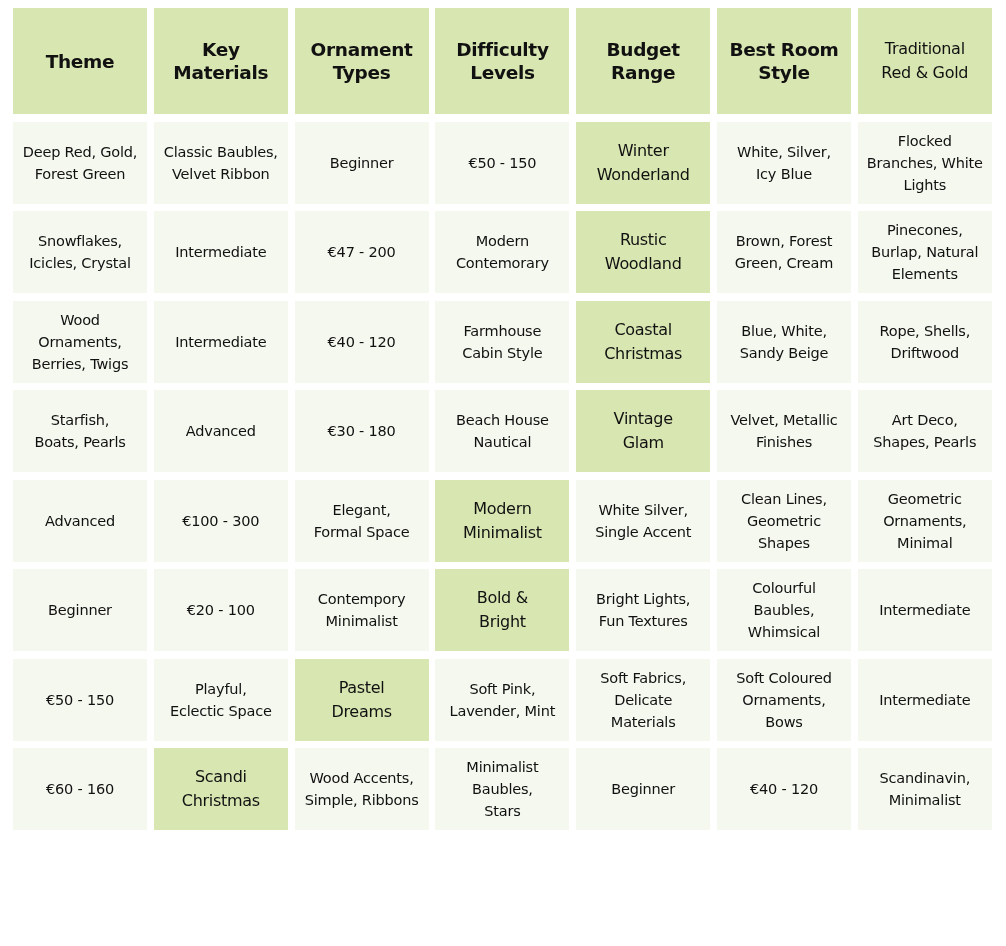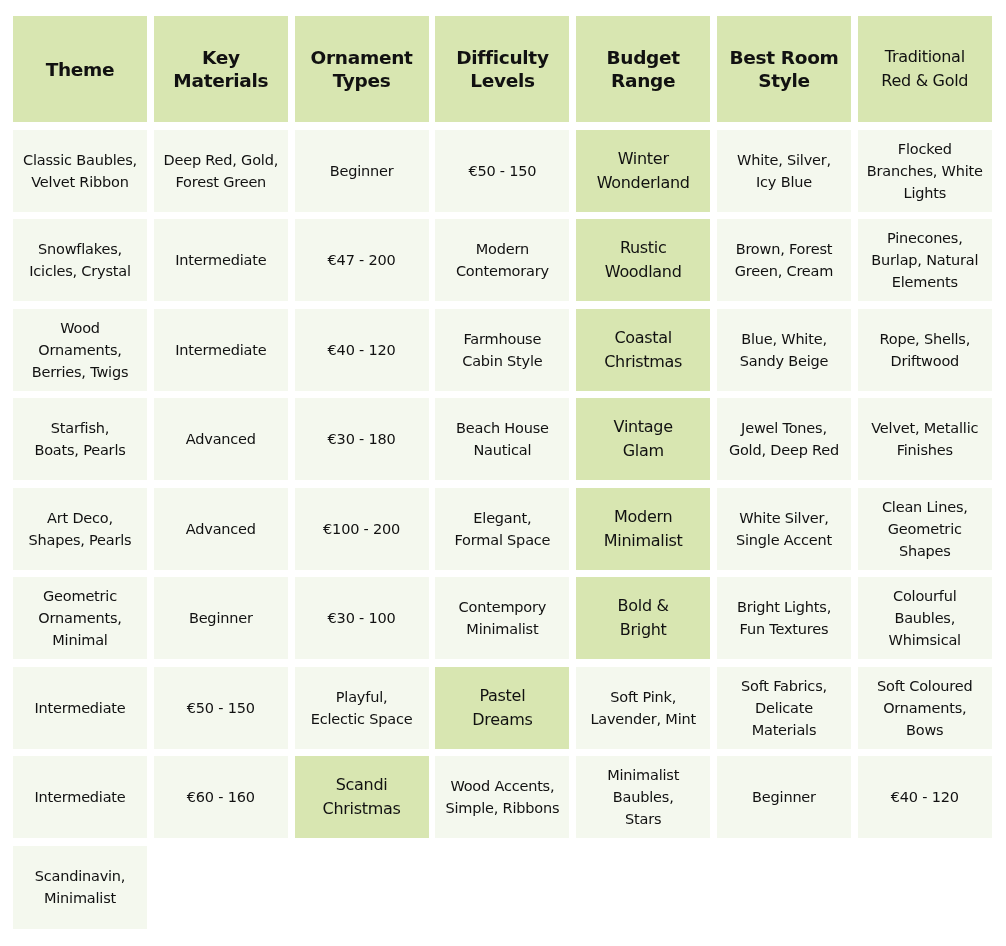--- a/index.html
+++ b/index.html
@@ -2,21 +2,21 @@
 <html><head>
 <meta charset="utf-8">
 <style>
   html, body { margin: 0; padding: 0; background: #ffffff; }
   body {
     width: 1006px; height: 946px; position: relative; overflow: hidden;
     font-family: "DejaVu Sans", "Liberation Sans", sans-serif;
     color: #111111;
   }
   .grid {
-    position: absolute; left: 13px; top: 16px;
+    position: absolute; left: 13px; top: 8px;
     display: grid;
     grid-template-columns: 134px 134px 134px 134px 134px 134px 134px;
     column-gap: 6.8px;
     grid-template-rows: 106px 82px 82px 82px 82px 82px 82px 82px 82px 83px;
     row-gap: 7.5px;
   }
   .cell {
     display: flex; align-items: center; justify-content: center;
     text-align: center; box-sizing: border-box; padding: 0 6px;
     font-size: 14.5px; line-height: 22px; letter-spacing: -0.2px;
@@ -35,22 +35,22 @@
 <body>
 
 <div class="grid" id="grid">
     <div class="cell head">Theme</div>
     <div class="cell head">Key<br>Materials</div>
     <div class="cell head">Ornament<br>Types</div>
     <div class="cell head">Difficulty<br>Levels</div>
     <div class="cell head">Budget<br>Range</div>
     <div class="cell head">Best Room<br>Style</div>
     <div class="cell theme">Traditional<br>Red &amp; Gold</div>
+    <div class="cell body-cell">Deep Red, Gold,<br>Forest Green</div>
     <div class="cell body-cell">Classic Baubles,<br>Velvet Ribbon</div>
-    <div class="cell body-cell">Deep Red, Gold,<br>Forest Green</div>
     <div class="cell body-cell">Beginner</div>
     <div class="cell body-cell">€50 - 150</div>
     <div class="cell theme">Winter<br>Wonderland</div>
     <div class="cell body-cell">White, Silver,<br>Icy Blue</div>
     <div class="cell body-cell">Flocked<br>Branches, White<br>Lights</div>
     <div class="cell body-cell">Snowflakes,<br>Icicles, Crystal</div>
     <div class="cell body-cell">Intermediate</div>
     <div class="cell body-cell">€47 - 200</div>
     <div class="cell body-cell">Modern<br>Contemorary</div>
     <div class="cell theme">Rustic<br>Woodland</div>
@@ -61,32 +61,31 @@
     <div class="cell body-cell">€40 - 120</div>
     <div class="cell body-cell">Farmhouse<br>Cabin Style</div>
     <div class="cell theme">Coastal<br>Christmas</div>
     <div class="cell body-cell">Blue, White,<br>Sandy Beige</div>
     <div class="cell body-cell">Rope, Shells,<br>Driftwood</div>
     <div class="cell body-cell">Starfish,<br>Boats, Pearls</div>
     <div class="cell body-cell">Advanced</div>
     <div class="cell body-cell">€30 - 180</div>
     <div class="cell body-cell">Beach House<br>Nautical</div>
     <div class="cell theme">Vintage<br>Glam</div>
-    <div class="cell body-cell">Jewel Tones,<br>Gold, Deep Red</div>
     <div class="cell body-cell">Velvet, Metallic<br>Finishes</div>
     <div class="cell body-cell">Art Deco,<br>Shapes, Pearls</div>
     <div class="cell body-cell">Advanced</div>
-    <div class="cell body-cell">€100 - 200</div>
+    <div class="cell body-cell">€100 - 300</div>
     <div class="cell body-cell">Elegant,<br>Formal Space</div>
     <div class="cell theme">Modern<br>Minimalist</div>
     <div class="cell body-cell">White Silver,<br>Single Accent</div>
     <div class="cell body-cell">Clean Lines,<br>Geometric<br>Shapes</div>
     <div class="cell body-cell">Geometric<br>Ornaments,<br>Minimal</div>
     <div class="cell body-cell">Beginner</div>
-    <div class="cell body-cell">€30 - 100</div>
+    <div class="cell body-cell">€20 - 100</div>
     <div class="cell body-cell">Contempory<br>Minimalist</div>
     <div class="cell theme">Bold &amp;<br>Bright</div>
     <div class="cell body-cell">Bright Lights,<br>Fun Textures</div>
     <div class="cell body-cell">Colourful<br>Baubles,<br>Whimsical</div>
     <div class="cell body-cell">Intermediate</div>
     <div class="cell body-cell">€50 - 150</div>
     <div class="cell body-cell">Playful,<br>Eclectic Space</div>
     <div class="cell theme">Pastel<br>Dreams</div>
     <div class="cell body-cell">Soft Pink,<br>Lavender, Mint</div>
     <div class="cell body-cell">Soft Fabrics,<br>Delicate<br>Materials</div>

